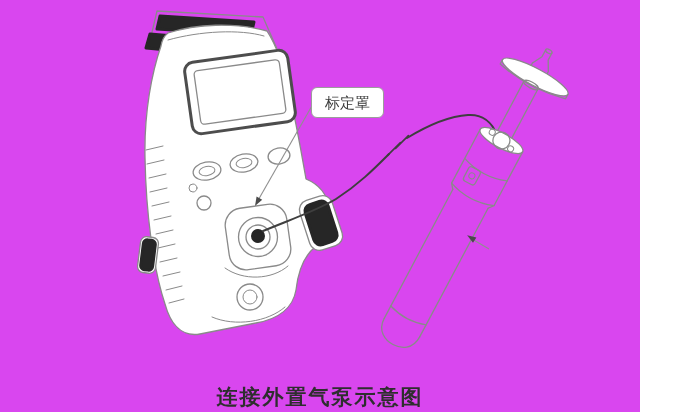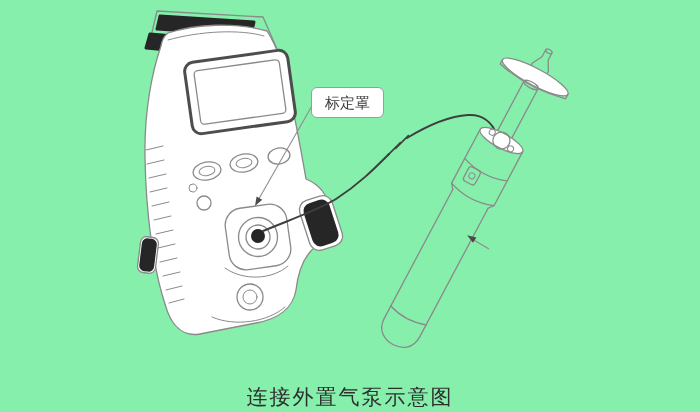--- a/index.html
+++ b/index.html
@@ -1,20 +1,20 @@
 <!DOCTYPE html>
 <html style="--line: #8a8a8a; --dark-fill: #262626; --label-border: #9c9c9c; --text: #3a3a3a; --tube: #3f3f3f;"><head>
 <meta charset="utf-8">
 <style>
   html, body { margin: 0; padding: 0; background: #ffffff; }
   .stage {
     position: relative;
-    width: 700px;
+    width: 640px;
     height: 412px;
-    background: #86efac;
+    background: #d946ef;
     overflow: hidden;
     font-family: "Liberation Sans", sans-serif;
   }
   .artwork { position: absolute; left: 0; top: 0; }
 
   
   .ln  { stroke: var(--line, #8a8a8a); fill: none; stroke-width: 1.3; stroke-linecap: round; stroke-linejoin: round; }
   .lnw { stroke: var(--line, #8a8a8a); fill: #ffffff; stroke-width: 1.3; stroke-linejoin: round; }
   .thin{ stroke: var(--line, #9a9a9a); fill: none; stroke-width: 1; stroke-linecap: round; }
   .dark{ fill: var(--dark-fill, #262626); stroke: var(--dark-fill, #262626); stroke-width: 3; stroke-linejoin: round; }
@@ -35,21 +35,21 @@
     line-height: 1.4;
     color: var(--text, #3a3a3a);
     white-space: nowrap;
   }
   .caption {
     position: absolute;
     left: 0; right: 0;
     top: 383px;
     text-align: center;
     font-size: 21px;
-    font-weight: 400;
+    font-weight: 700;
     letter-spacing: 2px;
     color: #2e2e2e;
   }
 </style>
 </head>
 <body>
 
 <div class="stage">
 
   <svg class="artwork" width="700" height="412" viewBox="0 0 700 412" aria-hidden="true">

